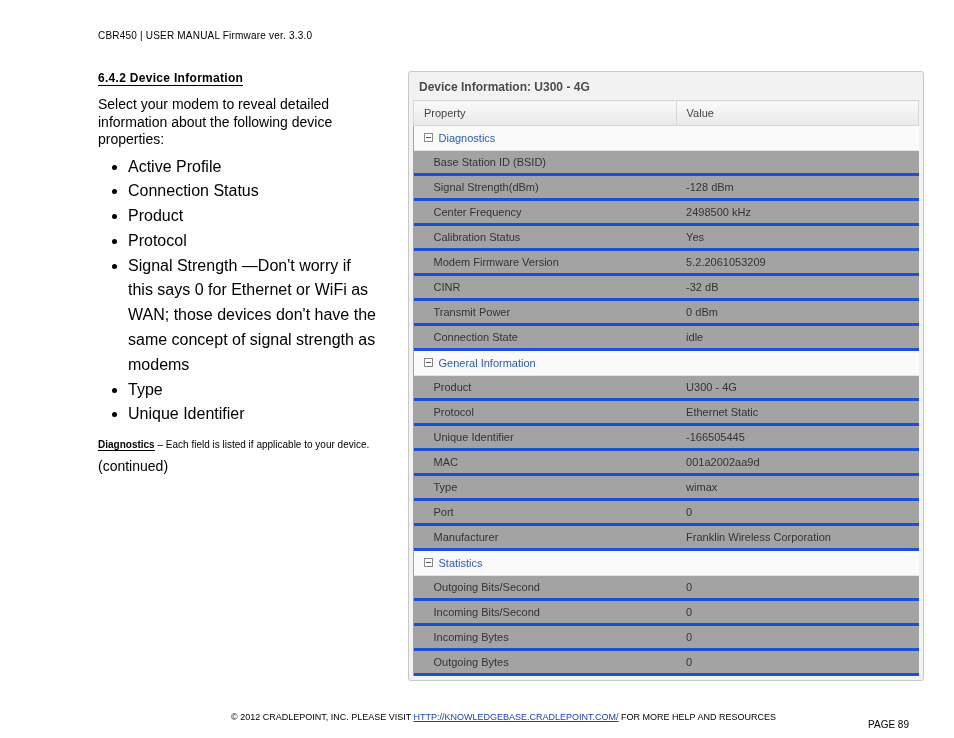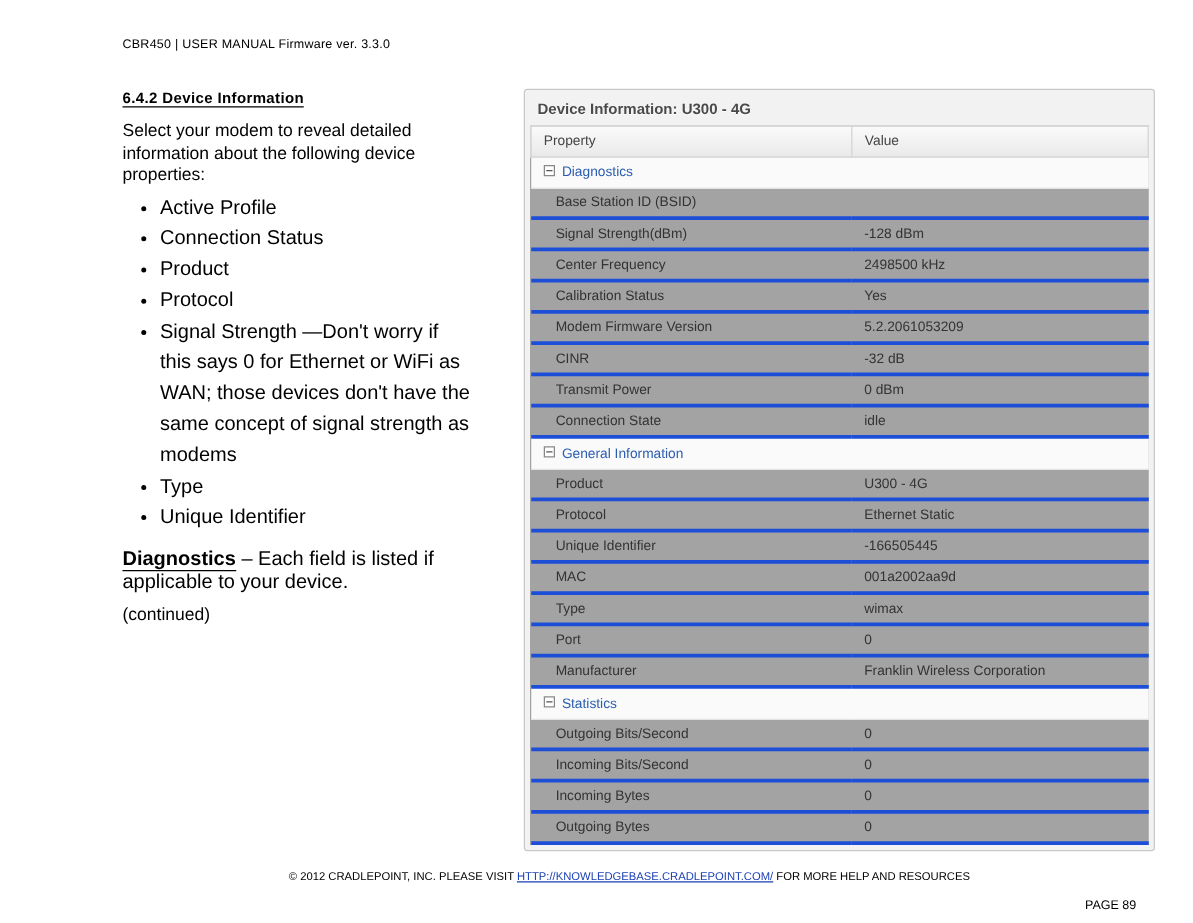--- a/index.html
+++ b/index.html
@@ -37,35 +37,34 @@
     font-size: 12px;
     font-weight: bold;
     border-bottom: 1px solid #000;
     display: inline-block;
     padding-bottom: 0px;
     letter-spacing: 0.3px;
   }
   .left p { margin-top: 10px; line-height: 1.25; font-size: 14px; }
   .left ul { list-style: disc; margin-left: 30px; margin-top: 6px; }
   .left li { font-size: 16px; line-height: 1.55; }
-  .subhead { margin-top: 12px; font-size: 16px; }
+  .subhead { margin-top: 12px; font-size: 10px; }
   .subhead .title {
     font-weight: bold;
     border-bottom: 1px solid #000;
     display: inline;
   }
   .mdash { display: inline; }
   .panel {
     flex: 1;
     border: 1px solid #c8c8c8;
     border-radius: 3px;
     background: #f2f2f2;
     padding: 4px;
     max-width: 534px;
-    margin-left: 11px;
   }
   .panel-title {
     font-size: 12px;
     font-weight: bold;
     color: #4a4a4a;
     padding: 4px 6px 6px;
     text-shadow: 0 1px 0 #fff;
   }
   .table {
     width: 100%;
@@ -103,21 +102,21 @@
   }
   .data-row td {
     padding: 5px 10px;
     border-bottom: 3px solid #1d4ed8;
     color: #333;
   }
   .data-row td.prop { padding-left: 20px; }
   .col-prop { width: 52%; }
   .footnote {
     position: absolute;
-    bottom: 30px;
+    bottom: 14px;
     left: 98px;
     right: 45px;
     font-size: 9px;
     color: #000;
     text-align: center;
     line-height: 1.4;
   }
   .footnote a { color: #1a3fb5; text-decoration: underline; }
   .pagenum {
     position: absolute;

